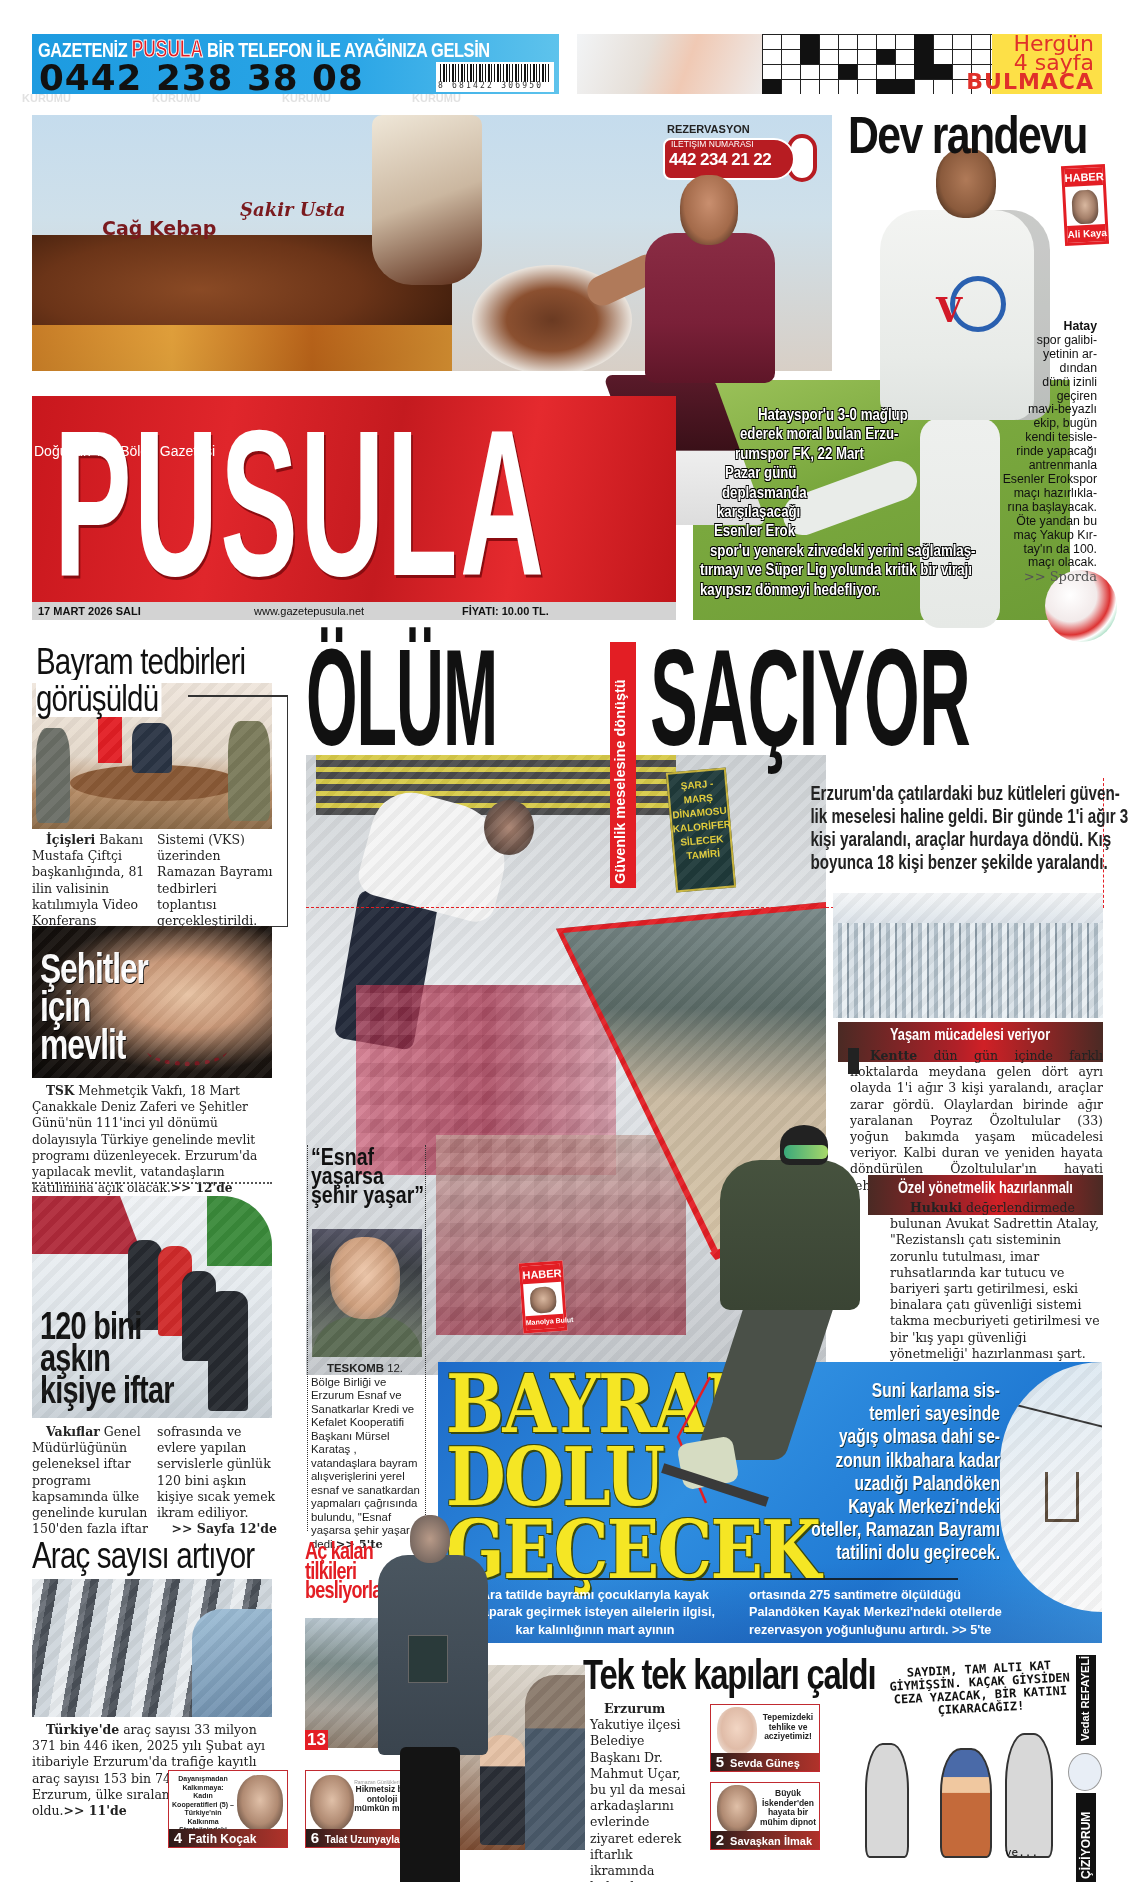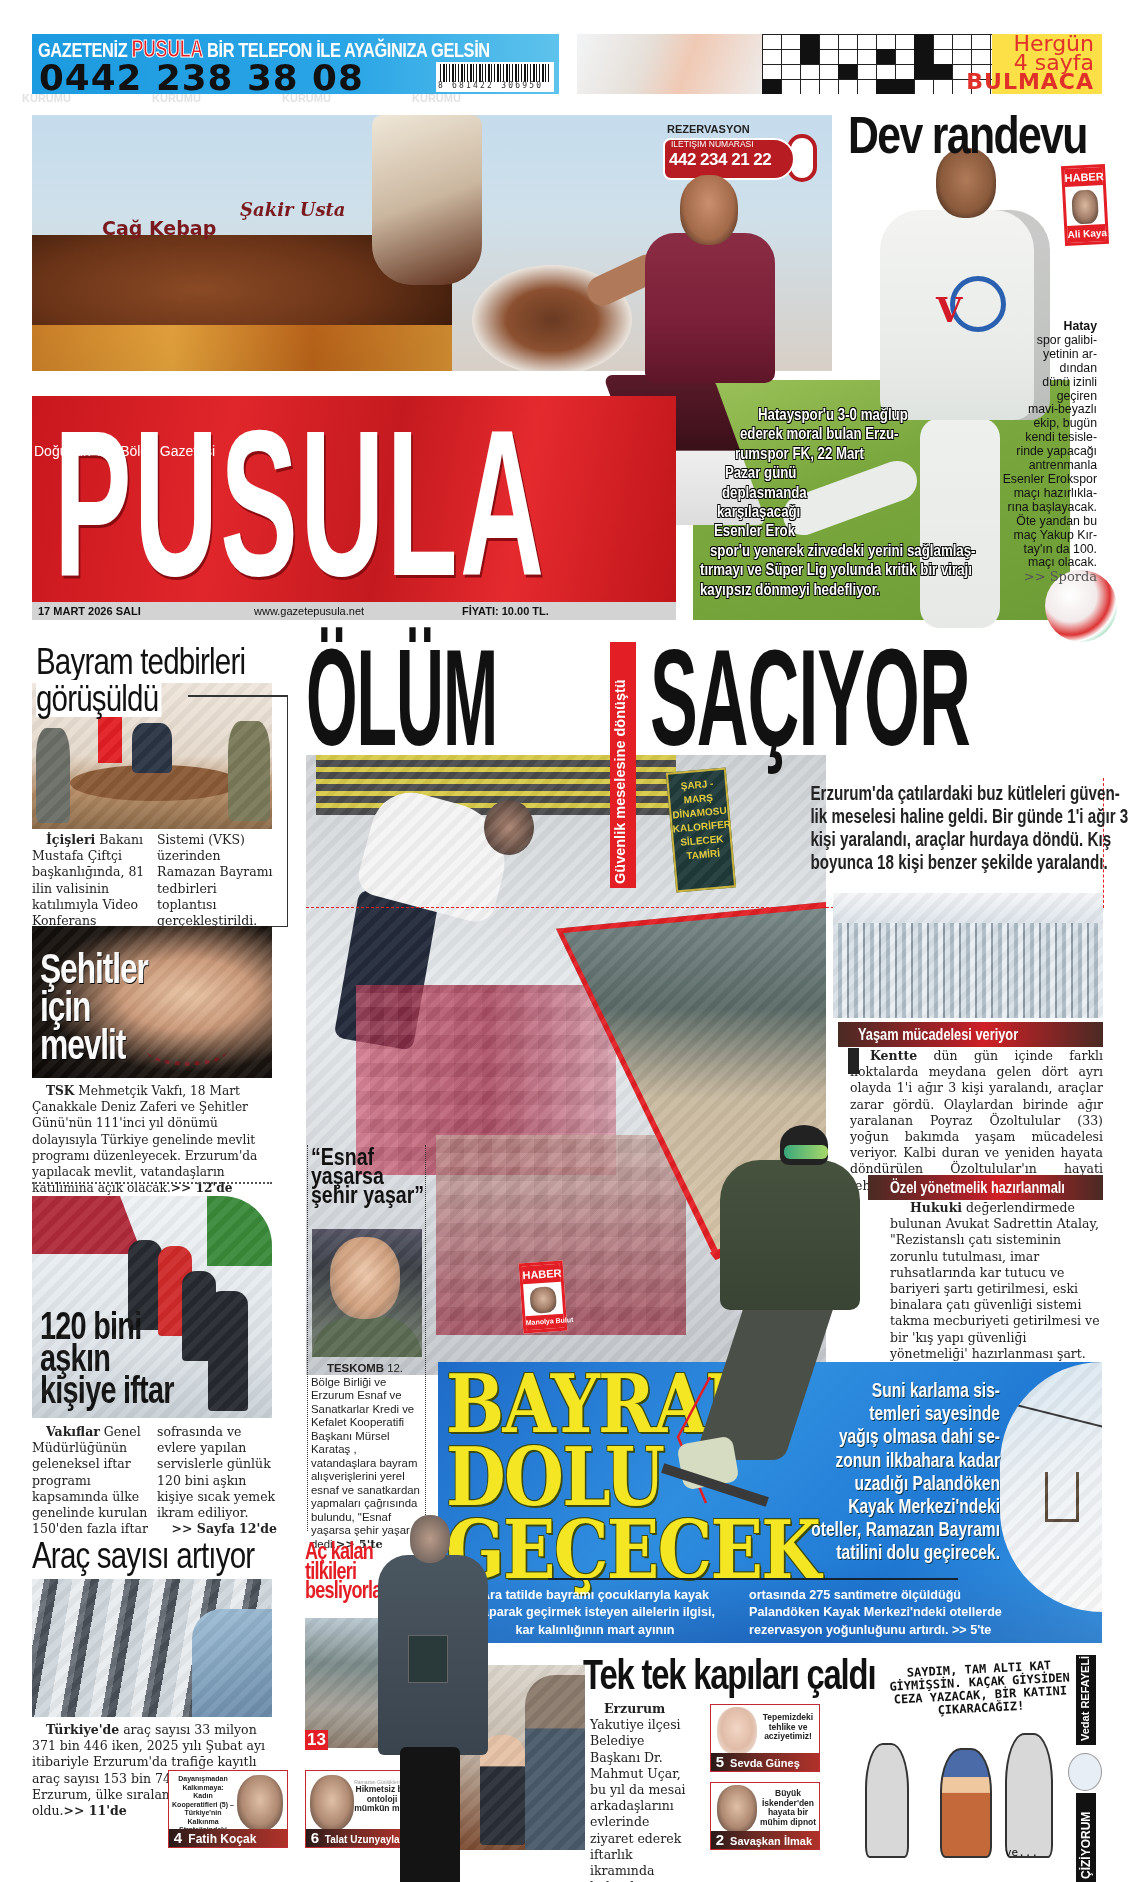--- a/index.html
+++ b/index.html
@@ -102,21 +102,21 @@
     repeating-linear-gradient(90deg,rgba(255,255,255,0.15) 0 14px,rgba(0,0,0,0.1) 14px 28px);}
   .pixel-blur2{position:absolute;left:130px;top:380px;width:250px;height:200px;background:
     linear-gradient(180deg,rgba(190,150,140,0.6),rgba(150,40,60,0.7)),
     repeating-linear-gradient(0deg,rgba(255,255,255,0.2) 0 14px,rgba(0,0,0,0.1) 14px 28px),
     repeating-linear-gradient(90deg,rgba(255,255,255,0.15) 0 14px,rgba(0,0,0,0.1) 14px 28px);}
   .car-tri{position:absolute;left:250px;top:145px;width:290px;height:360px;background:linear-gradient(180deg,#7a8a8a 0%,#5a6a66 30%,#c9b9a0 55%,#d8c6a8 100%);clip-path:polygon(0 8%,100% 0,100% 85%,55% 100%);}
   .car-tri-border{position:absolute;left:250px;top:145px;width:290px;height:360px;clip-path:polygon(0 8%,100% 0,100% 85%,55% 100%,53% 98%,98.5% 83.5%,98.5% 1.8%,2.5% 9.2%,56% 97.5%,55% 100%);background:#e31e24;}
 
   .ice-photo{left:833px;top:893px;width:270px;height:125px;background:repeating-linear-gradient(90deg,#d9e2e8 0 5px,#aebcc6 5px 9px,#e8eef2 9px 14px,#8a9aa6 14px 16px);}
   .ice-photo::before{content:"";position:absolute;left:0;top:0;width:100%;height:30px;background:linear-gradient(180deg,#f4f6f8,#dde4ea);}
-  .bar-head{position:absolute;height:25px;background:linear-gradient(90deg,#4a2a24 0%,#b02028 45%,#d02026 55%,#4a2a24 100%);color:#fff;font-weight:bold;font-size:16px;text-align:left;line-height:25px;white-space:nowrap;overflow:hidden;}
+  .bar-head{position:absolute;height:40px;background:linear-gradient(90deg,#4a2a24 0%,#b02028 45%,#d02026 55%,#4a2a24 100%);color:#fff;font-weight:bold;font-size:16px;text-align:center;line-height:25px;white-space:nowrap;overflow:hidden;}
   .bar-head span{display:inline-block;transform:scaleX(0.8);}
   .dash-red{position:absolute;border:1px dashed #e31e24;}
 
   .yasam-text{left:850px;top:1048px;width:253px;text-align:justify;}
   .yasam-mark{left:848px;top:1048px;width:11px;height:26px;background:#222;}
   .ozel-text{left:890px;top:1200px;width:213px;}
 
   
   .bayram-head{left:36px;top:643px;font-size:36px;color:#111;letter-spacing:-1px;line-height:37px;transform:scaleX(0.82);transform-origin:left top;white-space:nowrap;}
   .bayram-photo{left:32px;top:683px;width:240px;height:146px;background:linear-gradient(180deg,#efe6dc 0%,#e4d8ca 50%,#b48a64 75%,#8a6a48 100%);}

